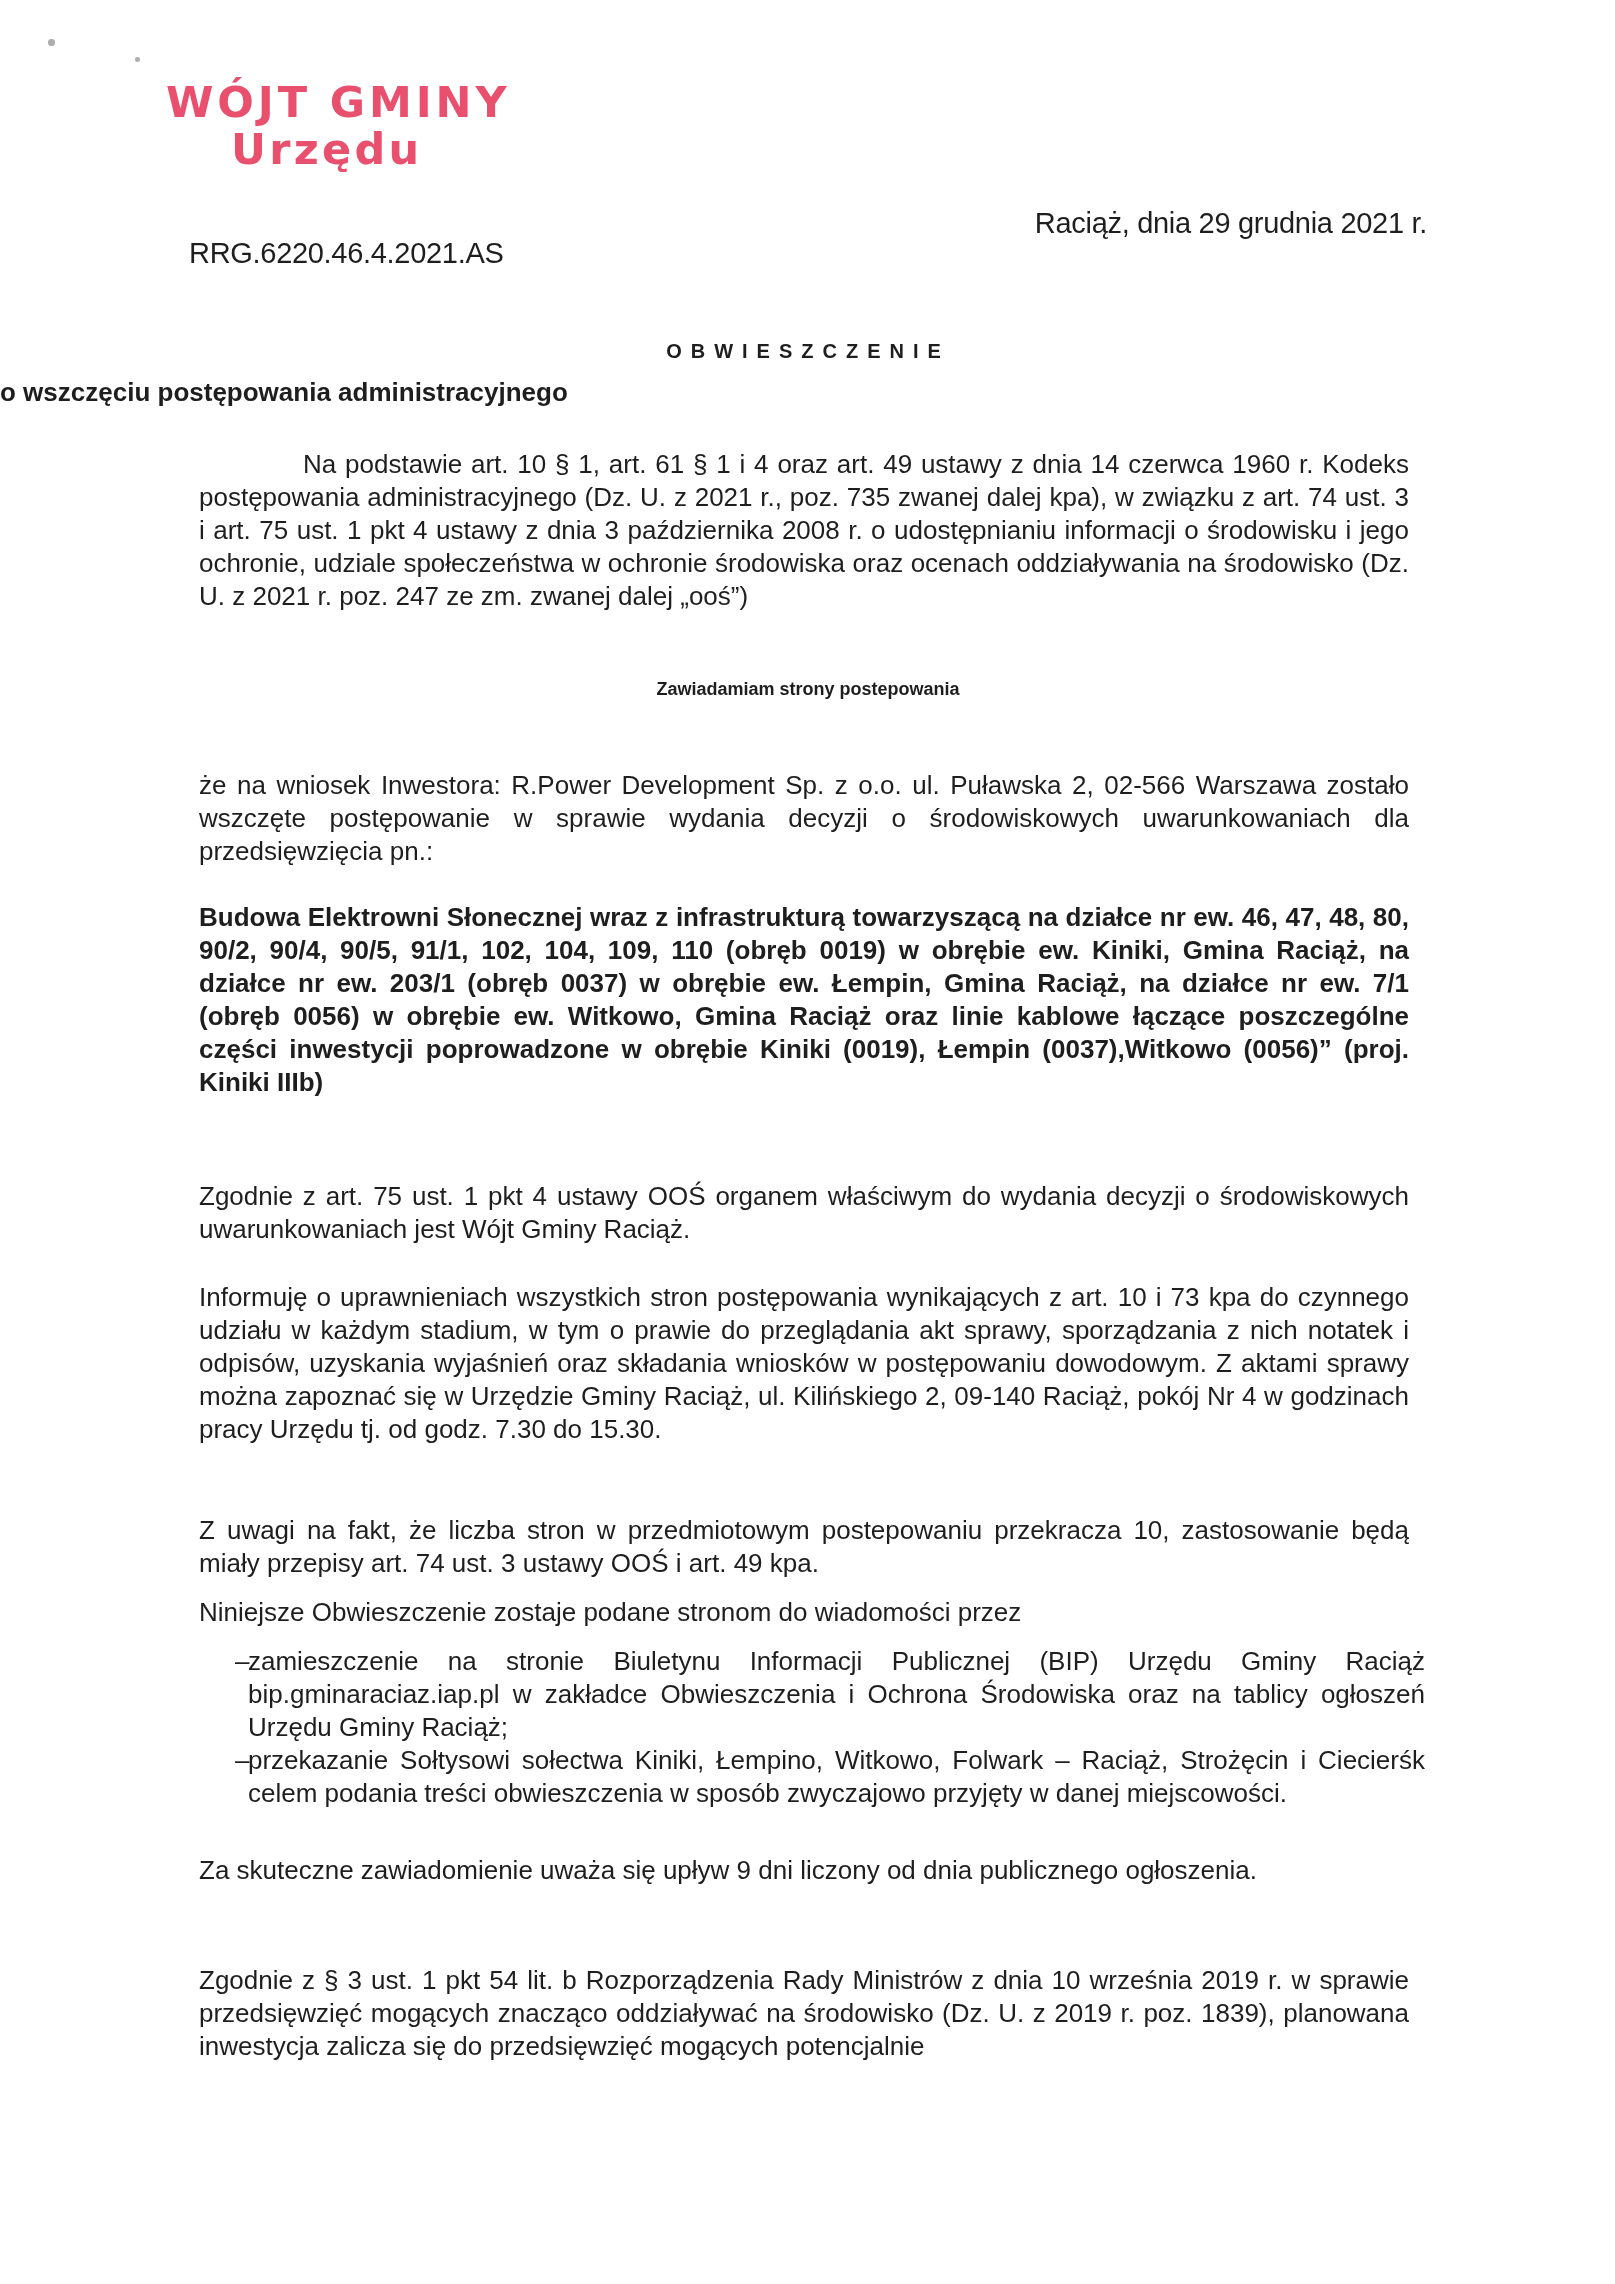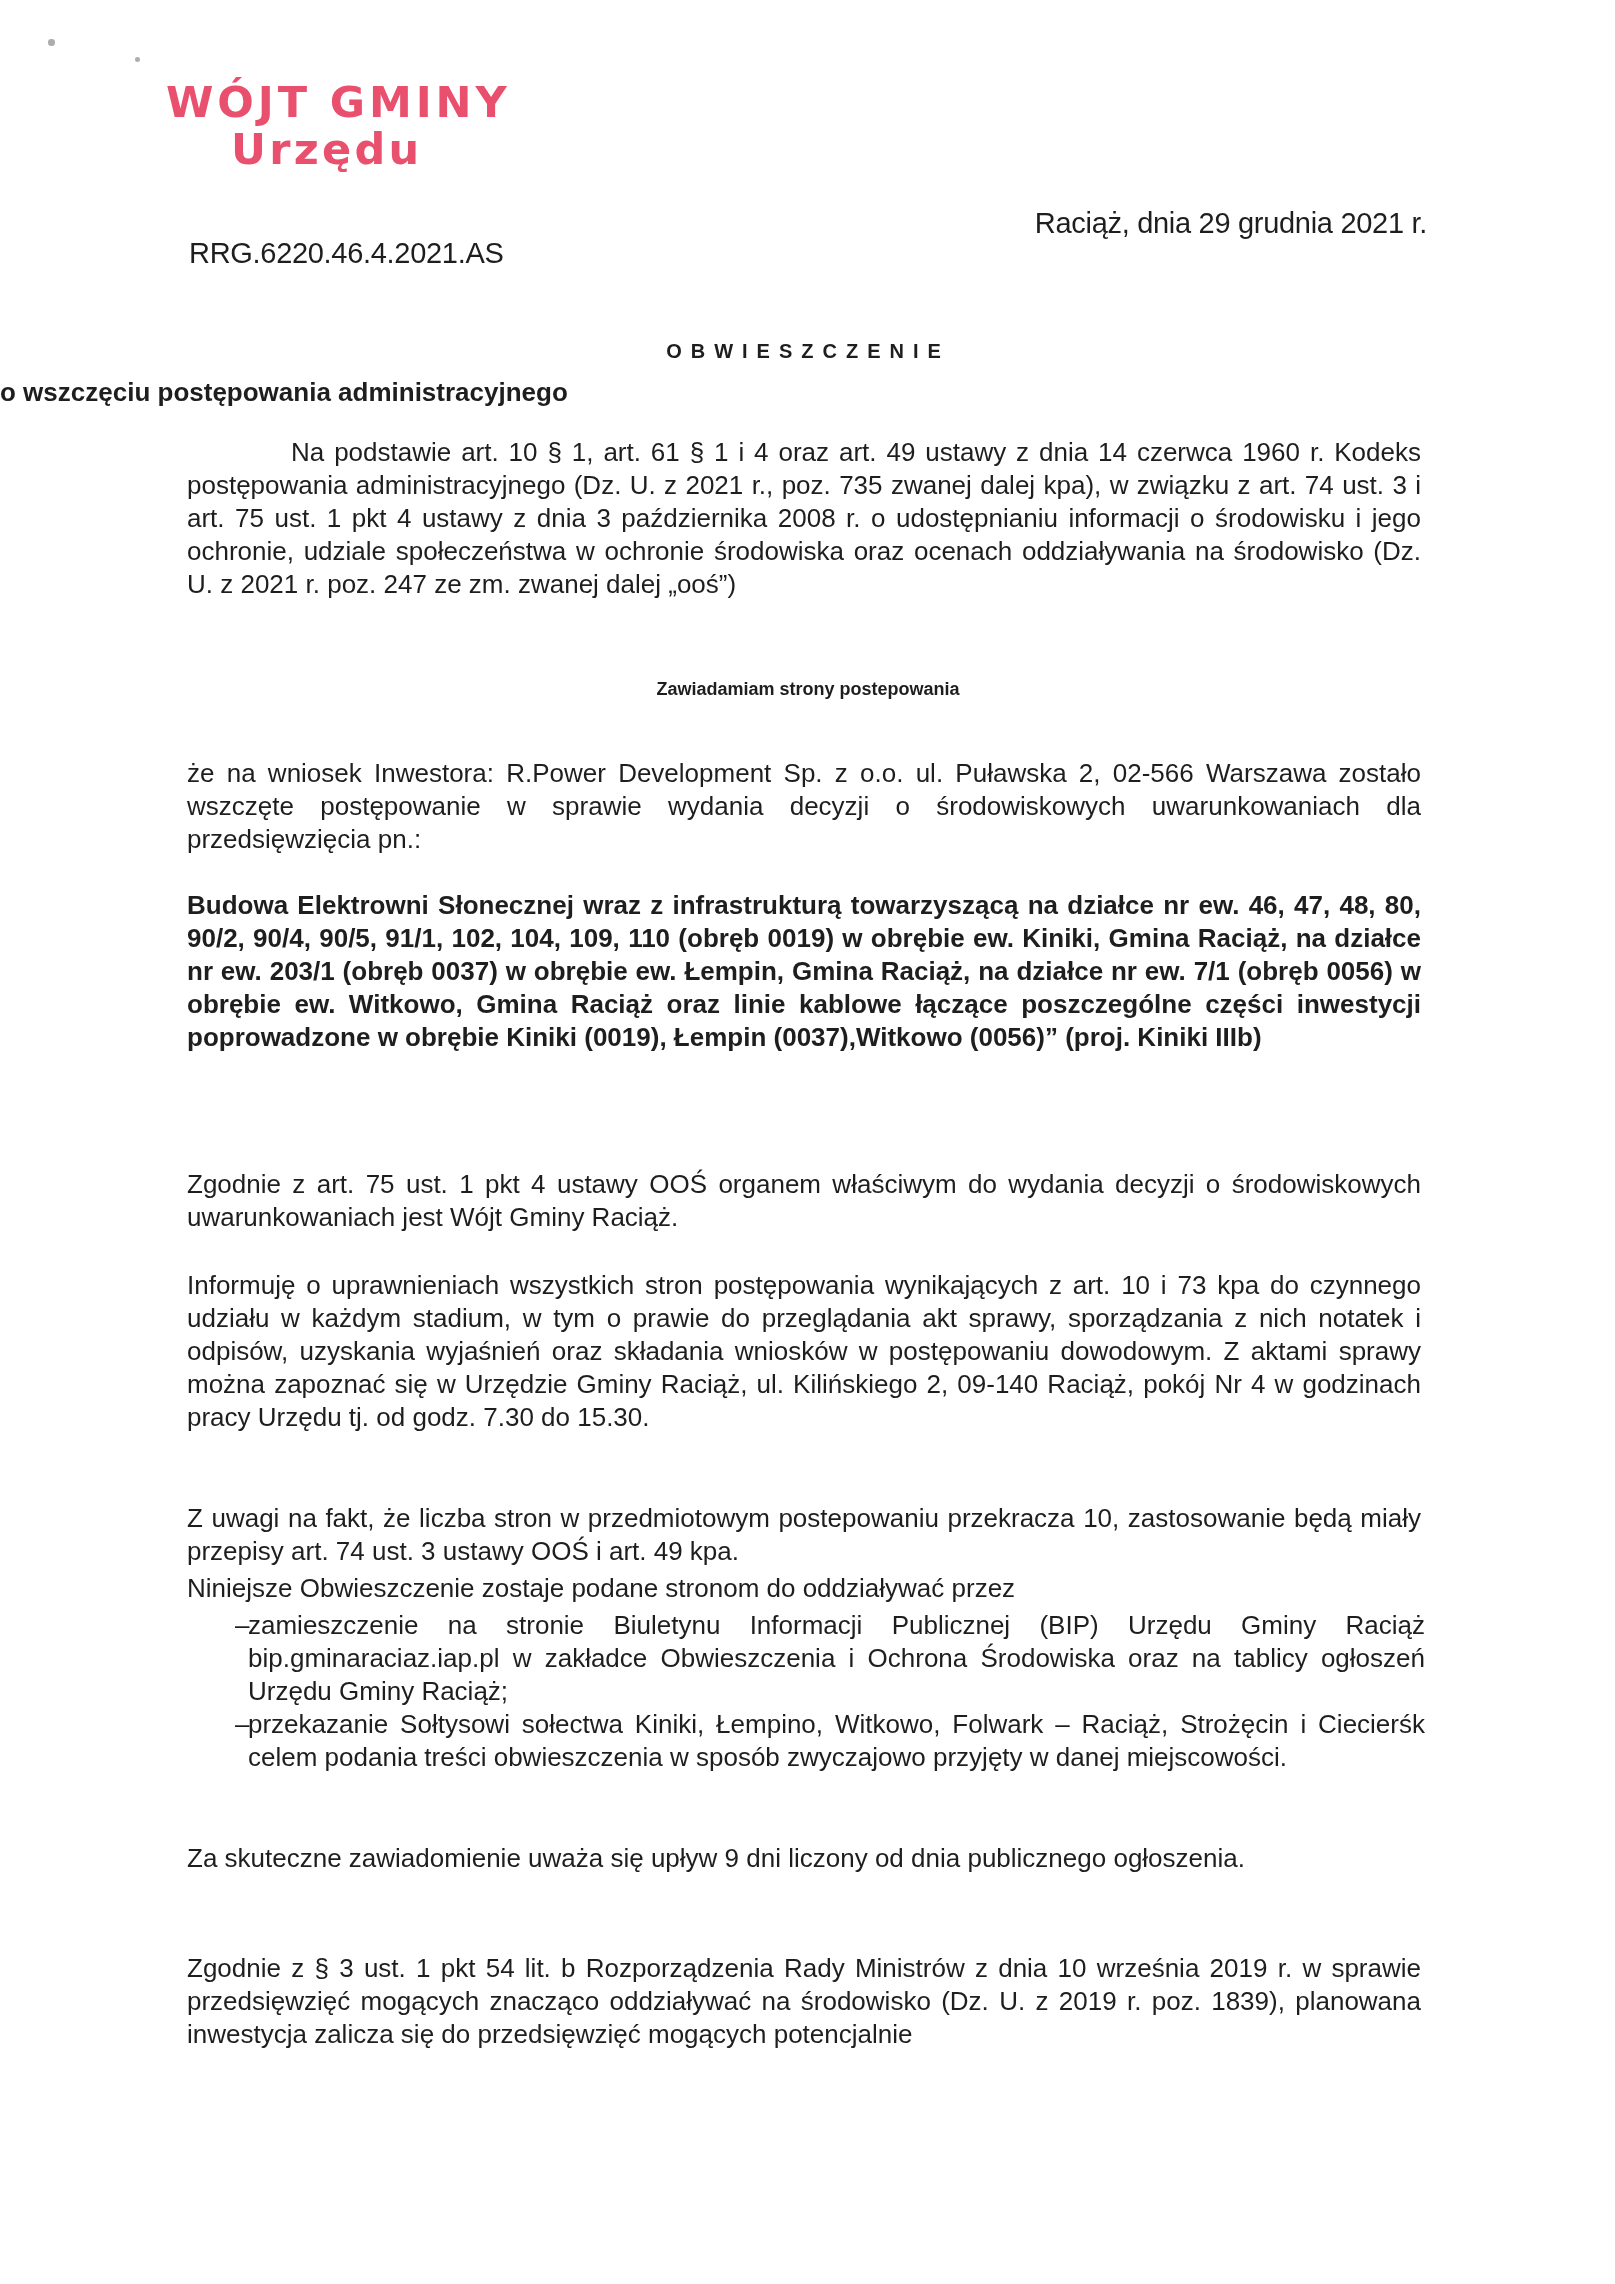--- a/index.html
+++ b/index.html
@@ -8,21 +8,21 @@
   .abs { position:absolute; }
   .speck { position:absolute; background:#8a8a8a; border-radius:50%; opacity:.7; }
   .stamp { position:absolute; color:#e8506e; font-family:"DejaVu Sans", sans-serif; font-weight:bold; letter-spacing:3.9px; }
   .stamp1 { left:166px; top:77px; font-size:43px; }
   .stamp2 { left:231px; top:124px; font-size:43px; letter-spacing:3.3px; }
   .date { right:189px; top:207px; font-size:29px; letter-spacing:-0.3px; }
   .ref { left:189px; top:237px; font-size:29px; letter-spacing:-0.3px; }
   .title { left:0; width:1616px; text-align:center; top:340px; font-size:20px; font-weight:bold; letter-spacing:9px; }
   .subtitle { left:0; width:1616px; text-align:left; top:377px; font-size:26px; font-weight:bold; }
   .para { position:absolute; left:183px; width:1242px; font-size:26px; line-height:33px; text-align:justify; }
-  .para p { margin:4px; }
+  .para p { margin:16px; }
   .indent { text-indent:104px; }
   .center-bold { position:absolute; left:0; width:1616px; text-align:center; font-size:18px; font-weight:bold; }
   .bold { font-weight:bold; }
   ul.dash { list-style:none; margin:0; padding:0; }
   ul.dash li { position:relative; padding-left:65px; text-align:justify; }
   ul.dash li .dash-mark { position:absolute; left:52px; top:0; }
 </style>
 </head>
 <body>
 
@@ -55,21 +55,21 @@
 <div class="para" style="top:1164px;">
   <p>Zgodnie z art. 75 ust. 1 pkt 4 ustawy OOŚ organem właściwym do wydania decyzji o środowiskowych uwarunkowaniach jest Wójt Gminy Raciąż.</p>
 </div>
 
 <div class="para" style="top:1265px;">
   <p>Informuję o uprawnieniach wszystkich stron postępowania wynikających z art. 10 i 73 kpa do czynnego udziału w każdym stadium, w tym o prawie do przeglądania akt sprawy, sporządzania z nich notatek i odpisów, uzyskania wyjaśnień oraz składania wniosków w postępowaniu dowodowym. Z aktami sprawy można zapoznać się w Urzędzie Gminy Raciąż, ul. Kilińskiego 2, 09-140 Raciąż, pokój Nr 4 w godzinach pracy Urzędu tj. od godz. 7.30 do 15.30.</p>
 </div>
 
 <div class="para" style="top:1498px;">
   <p>Z uwagi na fakt, że liczba stron w przedmiotowym postepowaniu przekracza 10, zastosowanie będą miały przepisy art. 74 ust. 3 ustawy OOŚ i art. 49 kpa.</p>
-  <p>Niniejsze Obwieszczenie zostaje podane stronom do oddziaływać przez</p>
+  <p>Niniejsze Obwieszczenie zostaje podane stronom do wiadomości przez</p>
   <ul class="dash">
     <li>
       <span class="dash-mark">–</span>
       <span>zamieszczenie na stronie Biuletynu Informacji Publicznej (BIP) Urzędu Gminy Raciąż bip.gminaraciaz.iap.pl w zakładce Obwieszczenia i Ochrona Środowiska oraz na tablicy ogłoszeń Urzędu Gminy Raciąż;</span>
     </li>
     <li>
       <span class="dash-mark">–</span>
       <span>przekazanie Sołtysowi sołectwa Kiniki, Łempino, Witkowo, Folwark – Raciąż, Strożęcin i Ciecierśk celem podania treści obwieszczenia w sposób zwyczajowo przyjęty w danej miejscowości.</span>
     </li>
   </ul>

